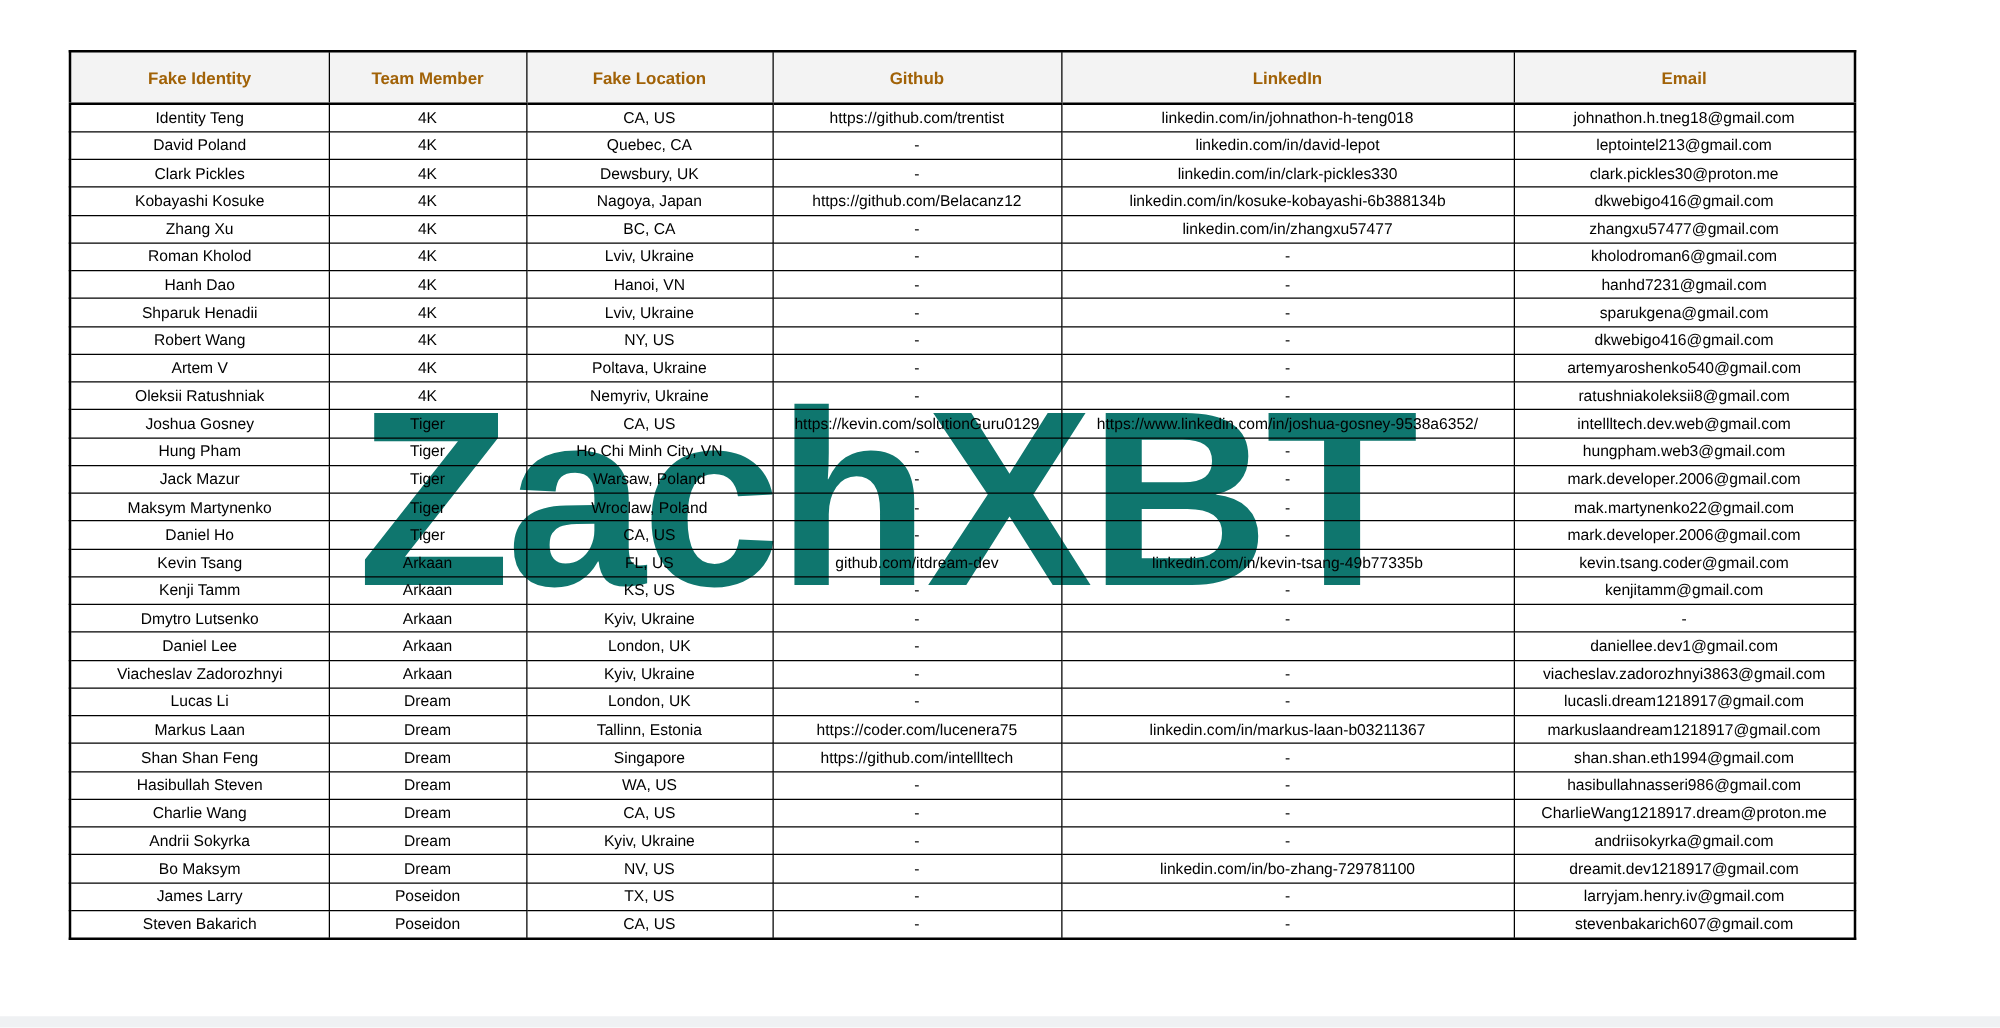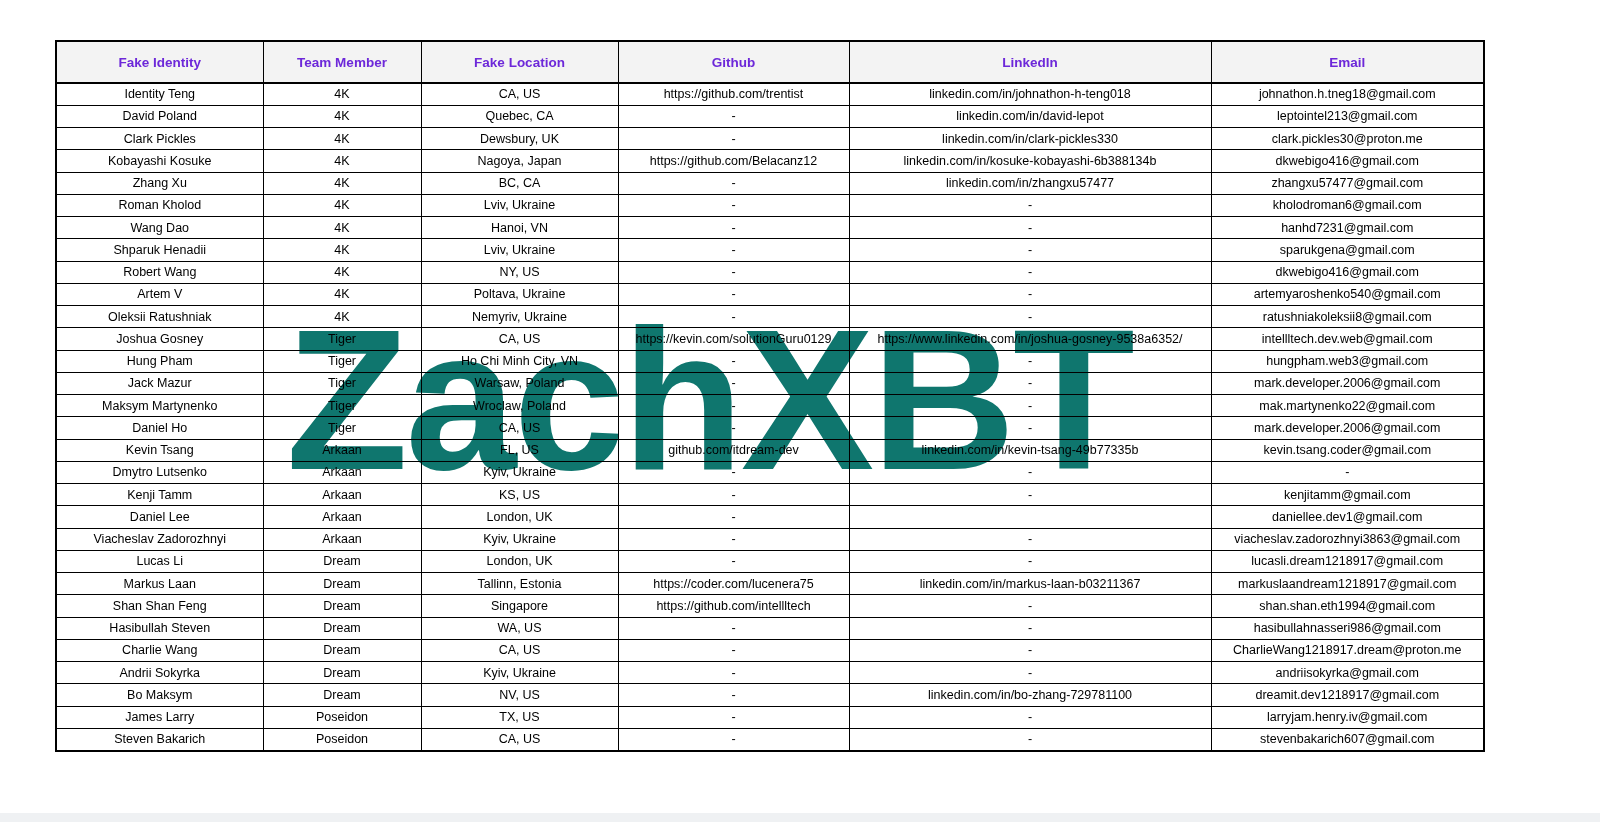--- a/index.html
+++ b/index.html
@@ -40,21 +40,21 @@
   col.c-team     { width: 158px; }
   col.c-location { width: 197px; }
   col.c-github   { width: 231px; }
   col.c-linkedin { width: 362px; }
   col.c-email    { width: 273px; }
   .roster-table th {
     background: #f3f3f3;
     height: 42px;
     font-size: 13.5px;
     font-weight: 700;
-    color: #6d28d9;
+    color: #a16207;
     text-align: center;
     vertical-align: middle;
     border: 1px solid #000;
     border-bottom: 2px solid #000;
   }
   .roster-table td {
     height: 22.25px;
     font-size: 12.5px;
     color: #000;
     text-align: center;
@@ -140,21 +140,21 @@
         </tr>
         <tr>
           <td>Roman Kholod</td>
           <td>4K</td>
           <td>Lviv, Ukraine</td>
           <td>-</td>
           <td>-</td>
           <td>kholodroman6@gmail.com</td>
         </tr>
         <tr>
-          <td>Wang Dao</td>
+          <td>Hanh Dao</td>
           <td>4K</td>
           <td>Hanoi, VN</td>
           <td>-</td>
           <td>-</td>
           <td>hanhd7231@gmail.com</td>
         </tr>
         <tr>
           <td>Shparuk Henadii</td>
           <td>4K</td>
           <td>Lviv, Ukraine</td>
@@ -228,34 +228,34 @@
         </tr>
         <tr>
           <td>Kevin Tsang</td>
           <td>Arkaan</td>
           <td>FL, US</td>
           <td>github.com/itdream-dev</td>
           <td>linkedin.com/in/kevin-tsang-49b77335b</td>
           <td>kevin.tsang.coder@gmail.com</td>
         </tr>
         <tr>
+          <td>Kenji Tamm</td>
+          <td>Arkaan</td>
+          <td>KS, US</td>
+          <td>-</td>
+          <td>-</td>
+          <td>kenjitamm@gmail.com</td>
+        </tr>
+        <tr>
           <td>Dmytro Lutsenko</td>
           <td>Arkaan</td>
           <td>Kyiv, Ukraine</td>
           <td>-</td>
           <td>-</td>
           <td>-</td>
-        </tr>
-        <tr>
-          <td>Kenji Tamm</td>
-          <td>Arkaan</td>
-          <td>KS, US</td>
-          <td>-</td>
-          <td>-</td>
-          <td>kenjitamm@gmail.com</td>
         </tr>
         <tr>
           <td>Daniel Lee</td>
           <td>Arkaan</td>
           <td>London, UK</td>
           <td>-</td>
           <td></td>
           <td>daniellee.dev1@gmail.com</td>
         </tr>
         <tr>

